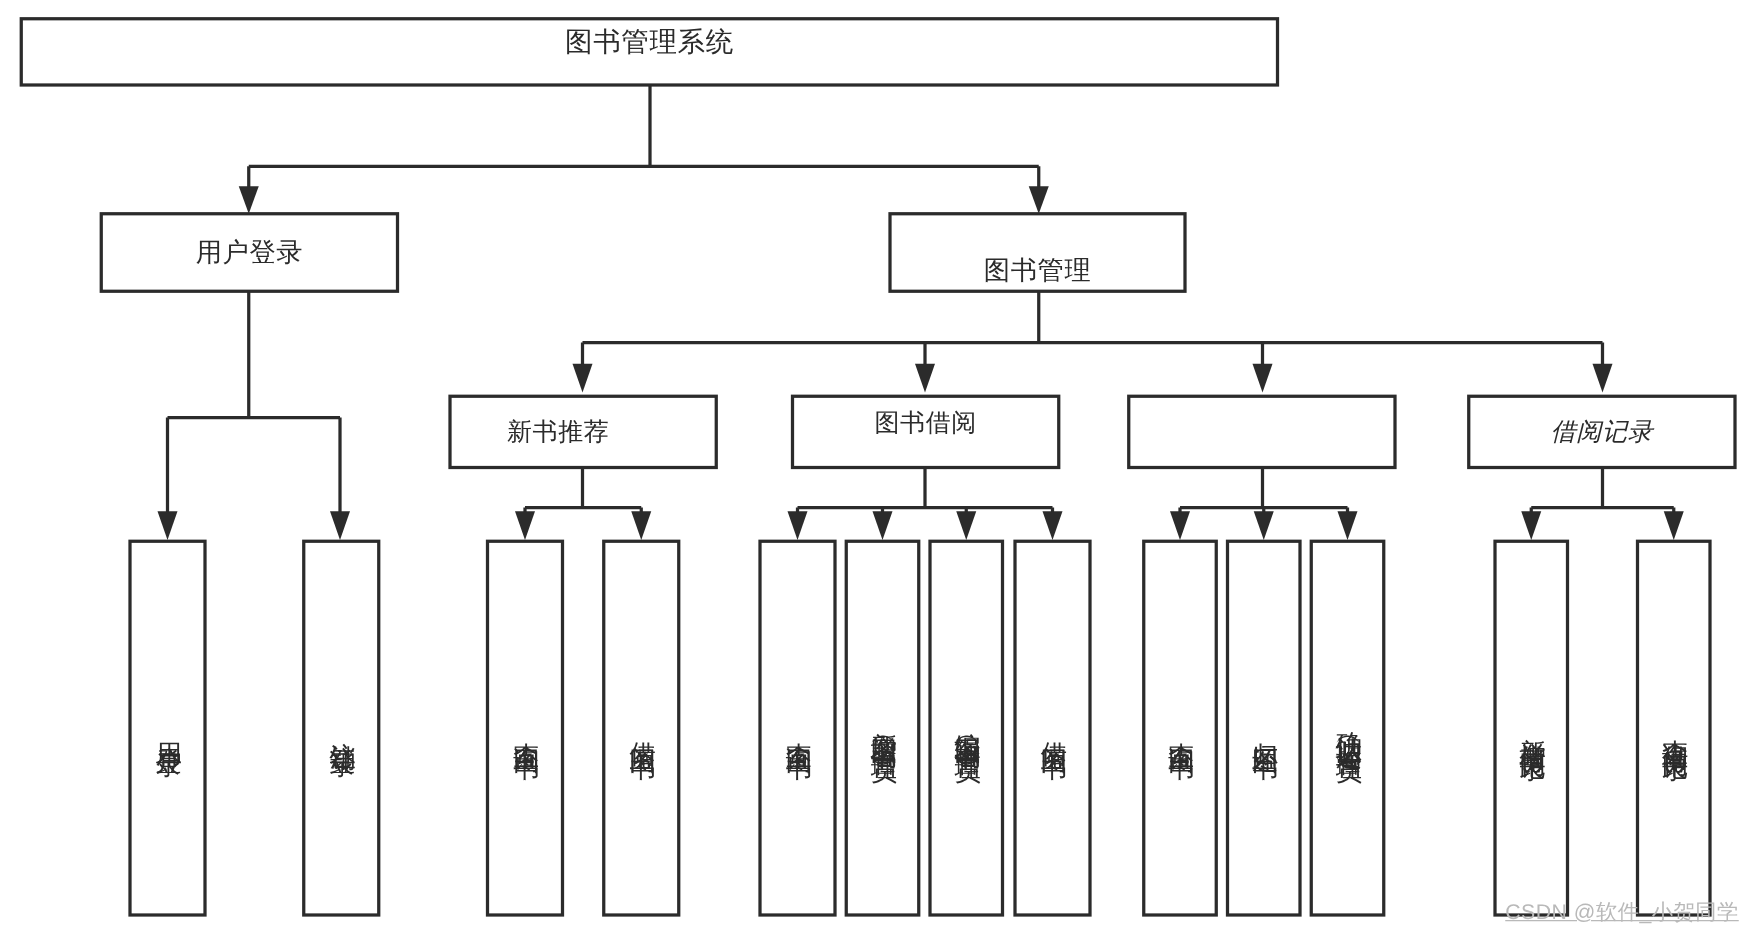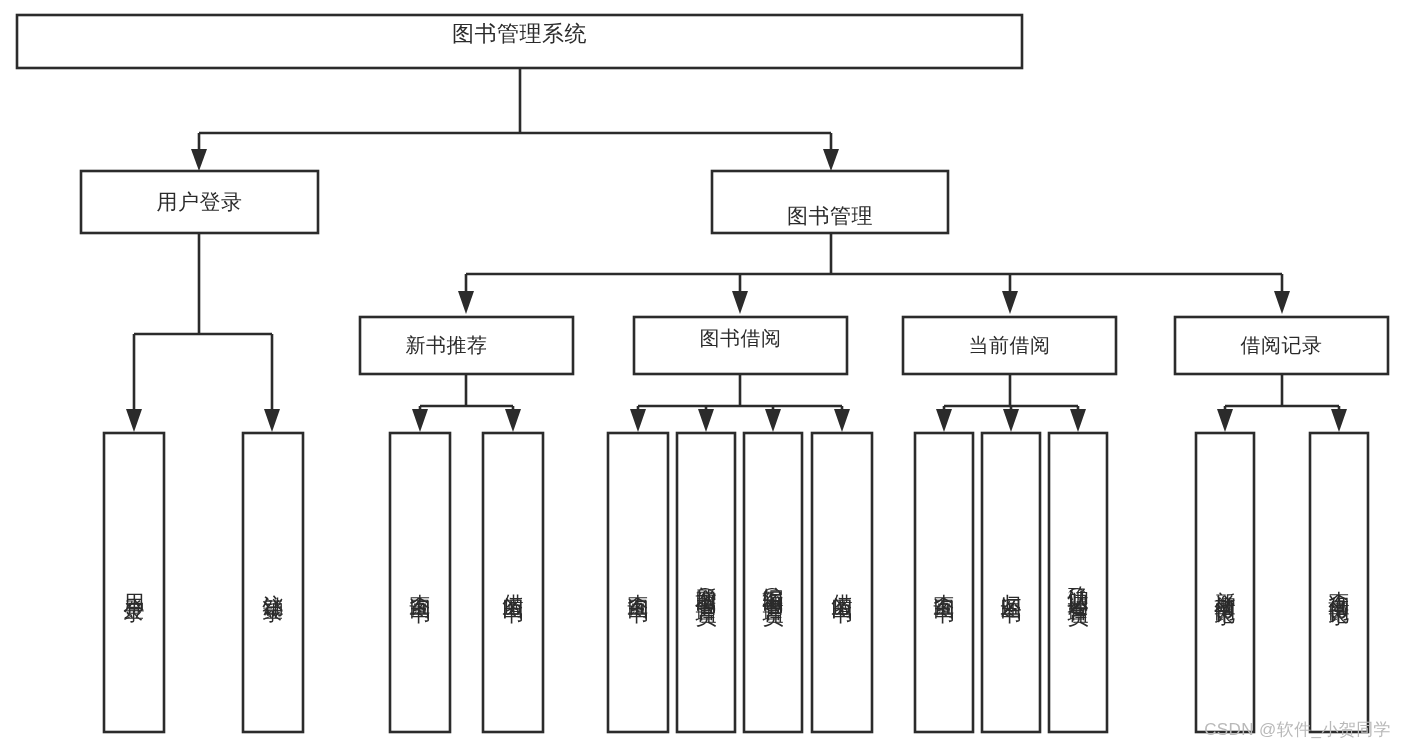--- a/index.html
+++ b/index.html
@@ -42,20 +42,21 @@
   }
 
   .watermark{
     position:absolute;
     right:14px;bottom:6px;
     font-size:17px;
     color:#b9b9b9;
     font-family:"Liberation Sans","DejaVu Sans",sans-serif;
     letter-spacing:0.4px;
     white-space:nowrap;
+    text-decoration:underline;
   }
 </style>
 </head>
 <body>
 
 <div id="diagram-root">
 
   <svg class="canvas" viewBox="0 0 1405 747" xmlns="http://www.w3.org/2000/svg">
 
     <g>
@@ -163,22 +164,21 @@
     <rect class="node-box" x="1310" y="433" width="58" height="299"></rect>
   </svg>
 
   <div class="node-label lvl0-label" style="left:17px;top:15px;width:1005px;height:38px;">图书管理系统</div>
 
   <div class="node-label lvl1-label" style="left:81px;top:171px;width:237px;height:62px;">用户登录</div>
   <div class="node-label lvl1-label" style="left:712px;top:185px;width:236px;height:62px;">图书管理</div>
 
   <div class="node-label lvl2-label" style="left:360px;top:317px;width:173px;height:57px;">新书推荐</div>
   <div class="node-label lvl2-label" style="left:634px;top:317px;width:213px;height:42px;">图书借阅</div>
-  <div class="node-label lvl2-label" style="left:903px;top:317px;width:213px;height:57px;">当前借阅</div>
-  <div class="node-label lvl2-label" style="left:1175px;top:317px;width:213px;height:57px;">借阅记录</div>
+  <div class="node-label lvl2-label" style="left:1175px;top:317px;width:213px;height:57px;font-style:italic;">借阅记录</div>
 
   <div class="leaf-label" style="left:104px;top:433px;width:60px;height:299px;">用户登录</div>
   <div class="leaf-label" style="left:243px;top:433px;width:60px;height:299px;">注销登录</div>
 
   <div class="leaf-label" style="left:390px;top:433px;width:60px;height:299px;">查询图书</div>
   <div class="leaf-label" style="left:483px;top:433px;width:60px;height:299px;">借阅图书</div>
 
   <div class="leaf-label" style="left:608px;top:433px;width:60px;height:299px;">查询图书</div>
   <div class="leaf-label" style="left:677px;top:433px;width:58px;height:299px;">新增图书（管理员）</div>
   <div class="leaf-label" style="left:744px;top:433px;width:58px;height:299px;">编辑图书（管理员）</div>

